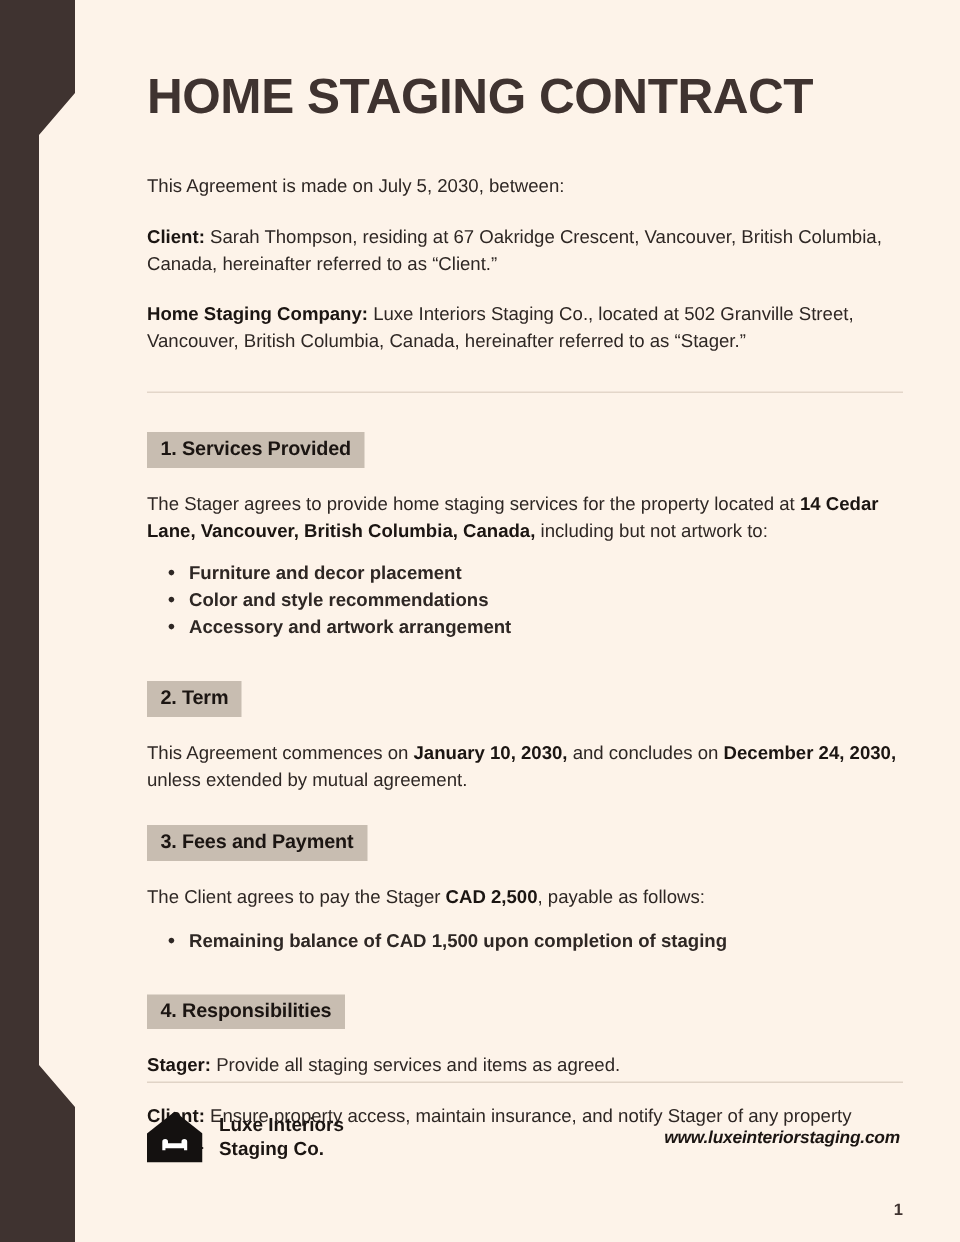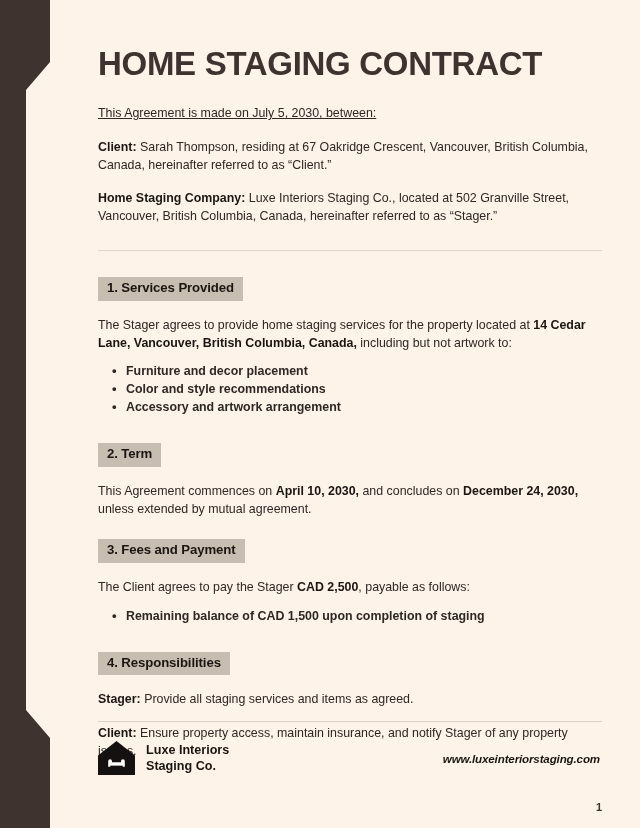--- a/index.html
+++ b/index.html
@@ -64,21 +64,21 @@
     line-height: 1.1;
   }
 
   
   .para {
     margin: 0;
     font-size: 12.4px;
     line-height: 1.42;
     color: #2e2724;
   }
-  .para.intro-first { margin-top: 23px; text-decoration: underline; }
+  .para.intro-first { margin-top: 34px; }
   .para.gap-lg { margin-top: 16px; }
 
   .b { font-weight: bold; color: #1b1512; }
 
   
   .divider {
     height: 1px;
     background: #e3d6c9;
     margin-top: 25px;
   }
@@ -197,21 +197,21 @@
     <p class="para gap-lg"><span>The Stager agrees to provide home staging services for the property located at </span><span class="b">14 Cedar Lane, Vancouver, British Columbia, Canada,</span><span> including but not artwork to:</span></p>
     <ul class="bullets">
       <li>Furniture and decor placement</li>
       <li>Color and style recommendations</li>
       <li>Accessory and artwork arrangement</li>
     </ul>
 
     <div class="sec-wrap">
       <span class="sec-head">2. Term</span>
     </div>
-    <p class="para gap-lg"><span>This Agreement commences on </span><span class="b">April 10, 2030,</span><span> and concludes on </span><span class="b">December 24, 2030,</span><span> unless extended by mutual agreement.</span></p>
+    <p class="para gap-lg"><span>This Agreement commences on </span><span class="b">January 10, 2030,</span><span> and concludes on </span><span class="b">December 24, 2030,</span><span> unless extended by mutual agreement.</span></p>
 
     <div class="sec-wrap tight">
       <span class="sec-head">3. Fees and Payment</span>
     </div>
     <p class="para gap-lg"><span>The Client agrees to pay the Stager </span><span class="b">CAD 2,500</span><span>, payable as follows:</span></p>
     <ul class="bullets">
       <li>Remaining balance of CAD 1,500 upon completion of staging</li>
     </ul>
 
     <div class="sec-wrap">

